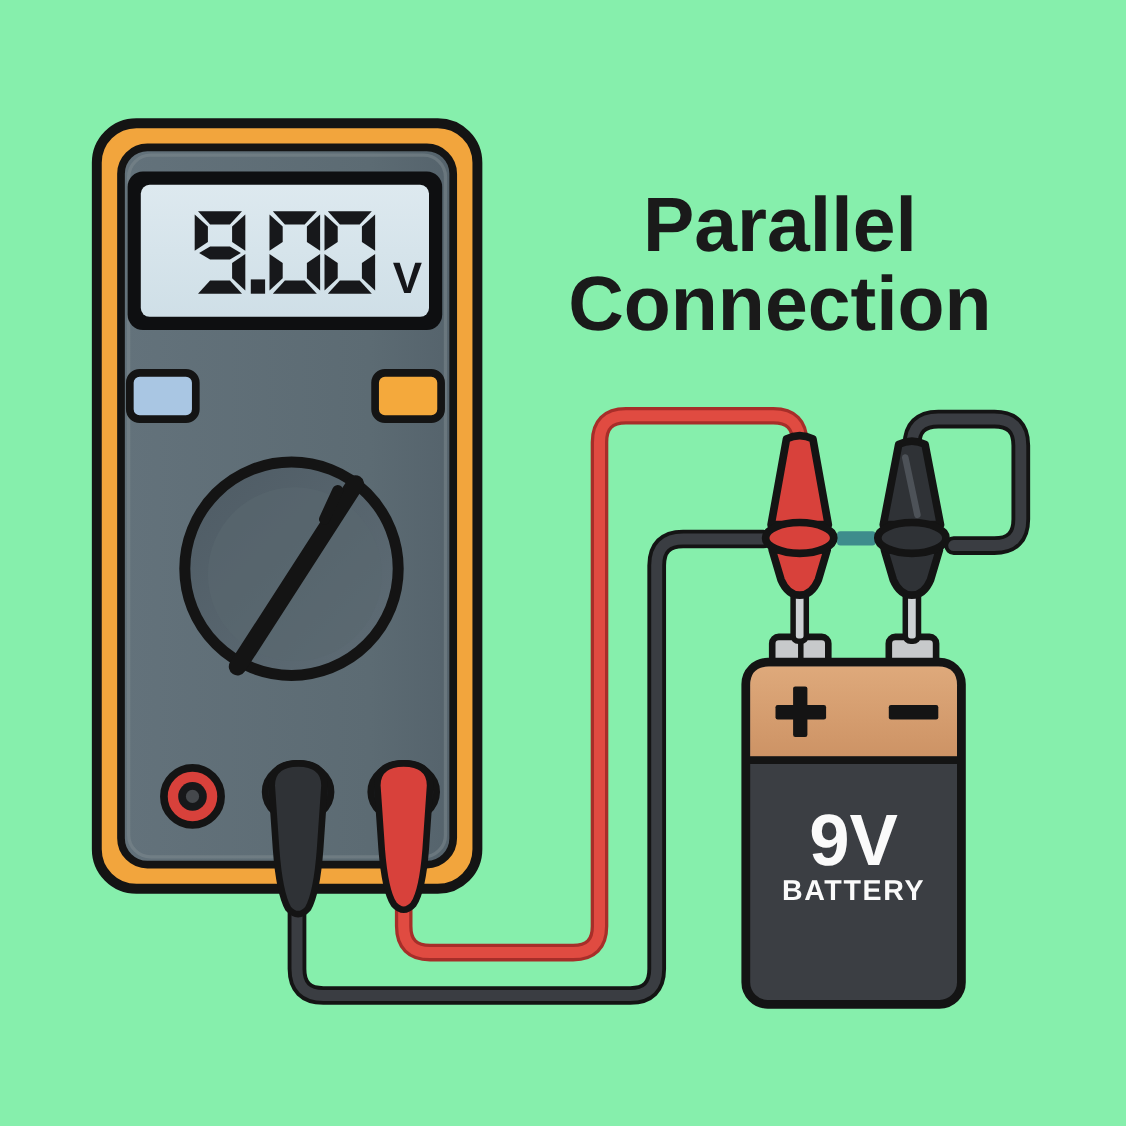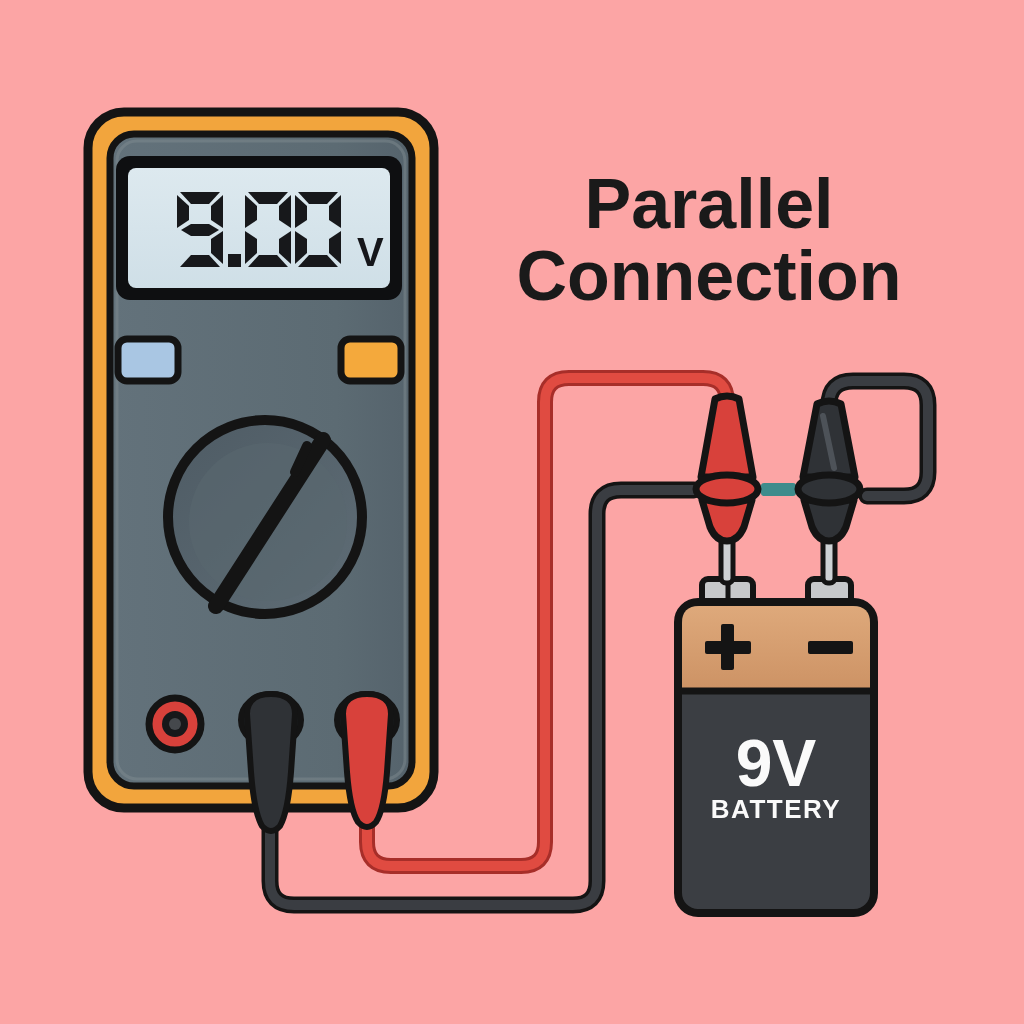--- a/index.html
+++ b/index.html
@@ -1,20 +1,20 @@
 <!DOCTYPE html>
 <html><head>
 <meta charset="utf-8">
 <style>
   html, body { margin: 0; padding: 0; background: #ffffff; }
   body { font-family: "Liberation Sans", sans-serif; }
   .stage {
     position: relative;
     width: 1024px; height: 1024px;
-    background: #fca5a5;
+    background: #86efac;
     overflow: hidden;
   }
   svg text { user-select: none; }
   .title-text {
     font-family: "Liberation Sans", sans-serif;
     font-weight: 700;
     fill: #1a1a1a;
   }
   .battery-text {
     font-family: "Liberation Sans", sans-serif;

